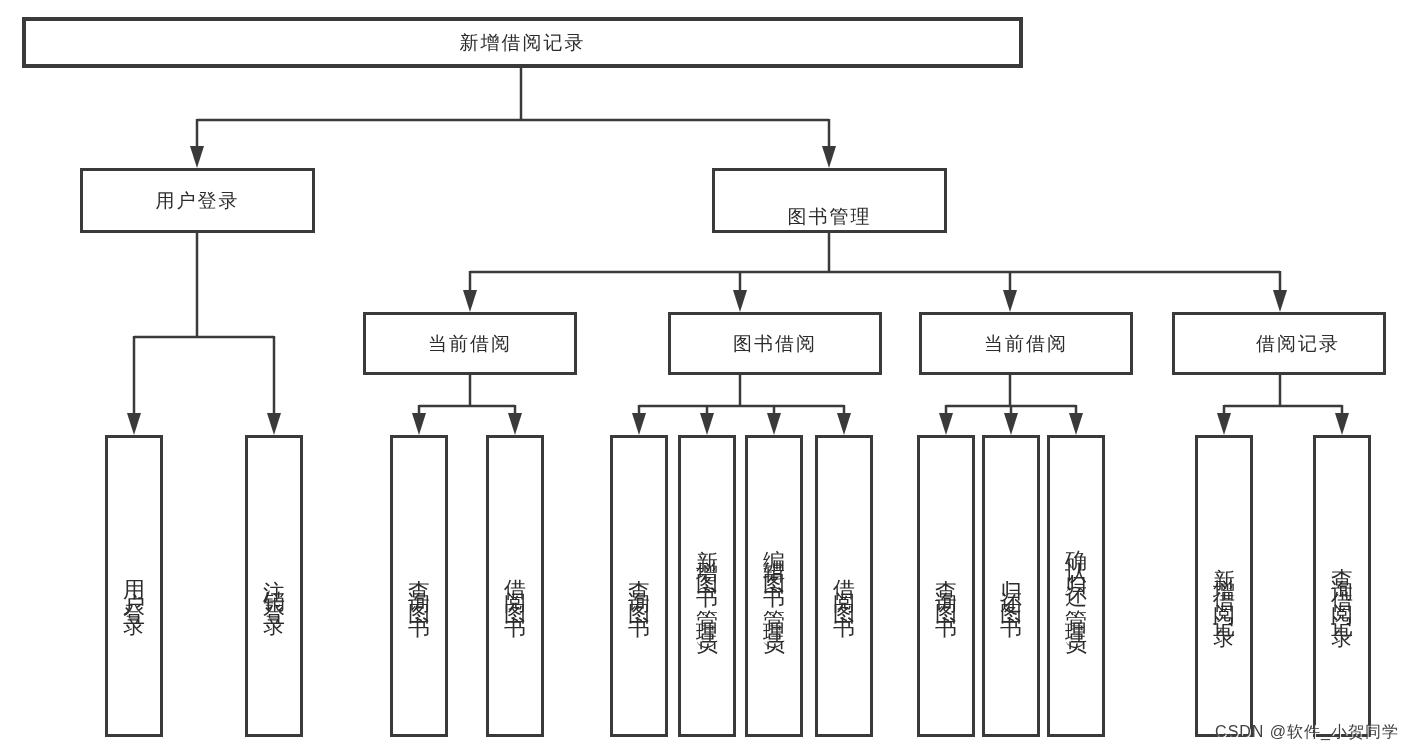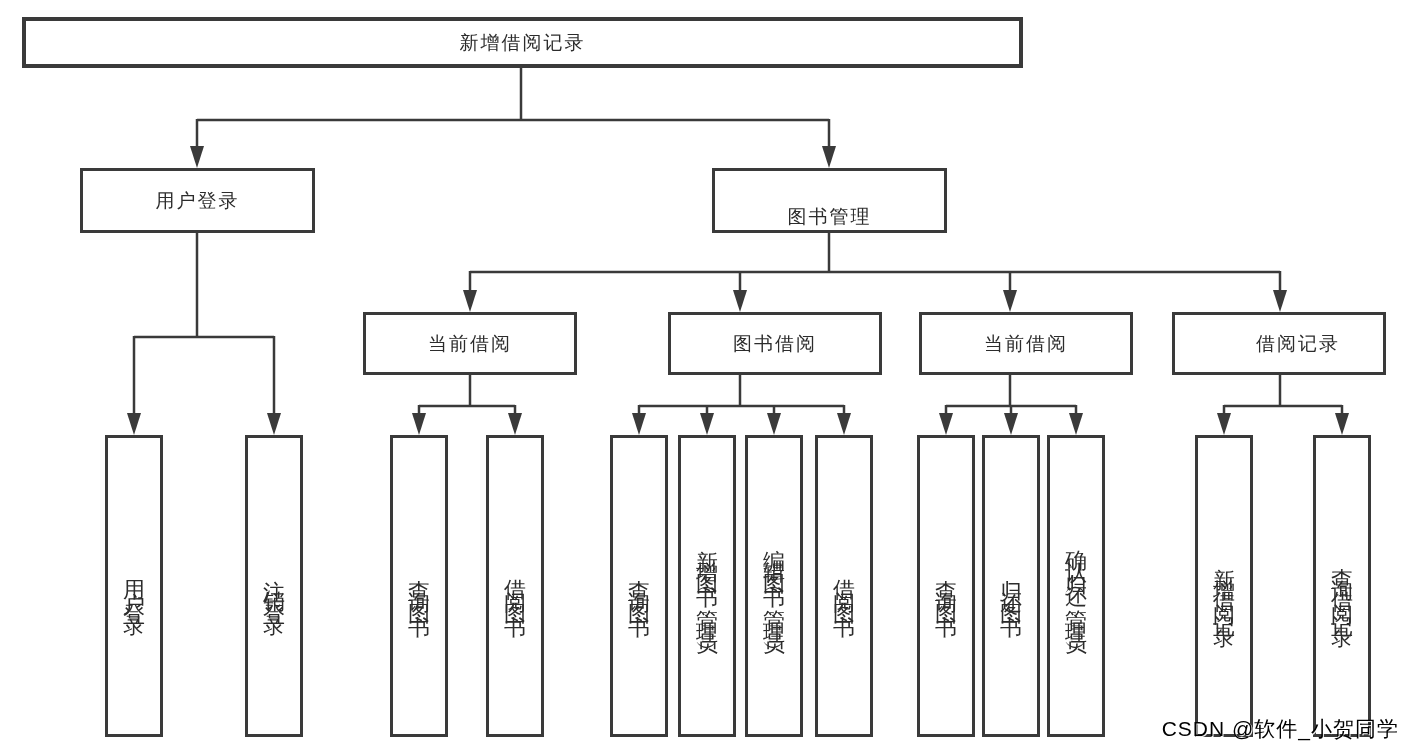--- a/index.html
+++ b/index.html
@@ -17,21 +17,21 @@
   .h-label {
     font-size:19px; color:#2c2c2c; letter-spacing:2px; white-space:nowrap;
   }
   .v-label {
     writing-mode:vertical-rl; text-orientation:mixed;
     font-size:22px; color:#2c2c2c; letter-spacing:12px; line-height:1;
     white-space:nowrap;
   }
   #watermark {
     position:absolute; right:6px; bottom:4px; z-index:5;
-    font-size:21px; color:#000000; letter-spacing:1px;
+    font-size:16px; color:#404040; letter-spacing:1px;
     text-shadow:1px 1px 0 rgba(255,255,255,0.9);
     pointer-events:none; white-space:nowrap;
   }
 </style>
 </head>
 <body>
 
 <div id="stage">
 
   <svg id="wires" width="1405" height="747" viewBox="0 0 1405 747">

